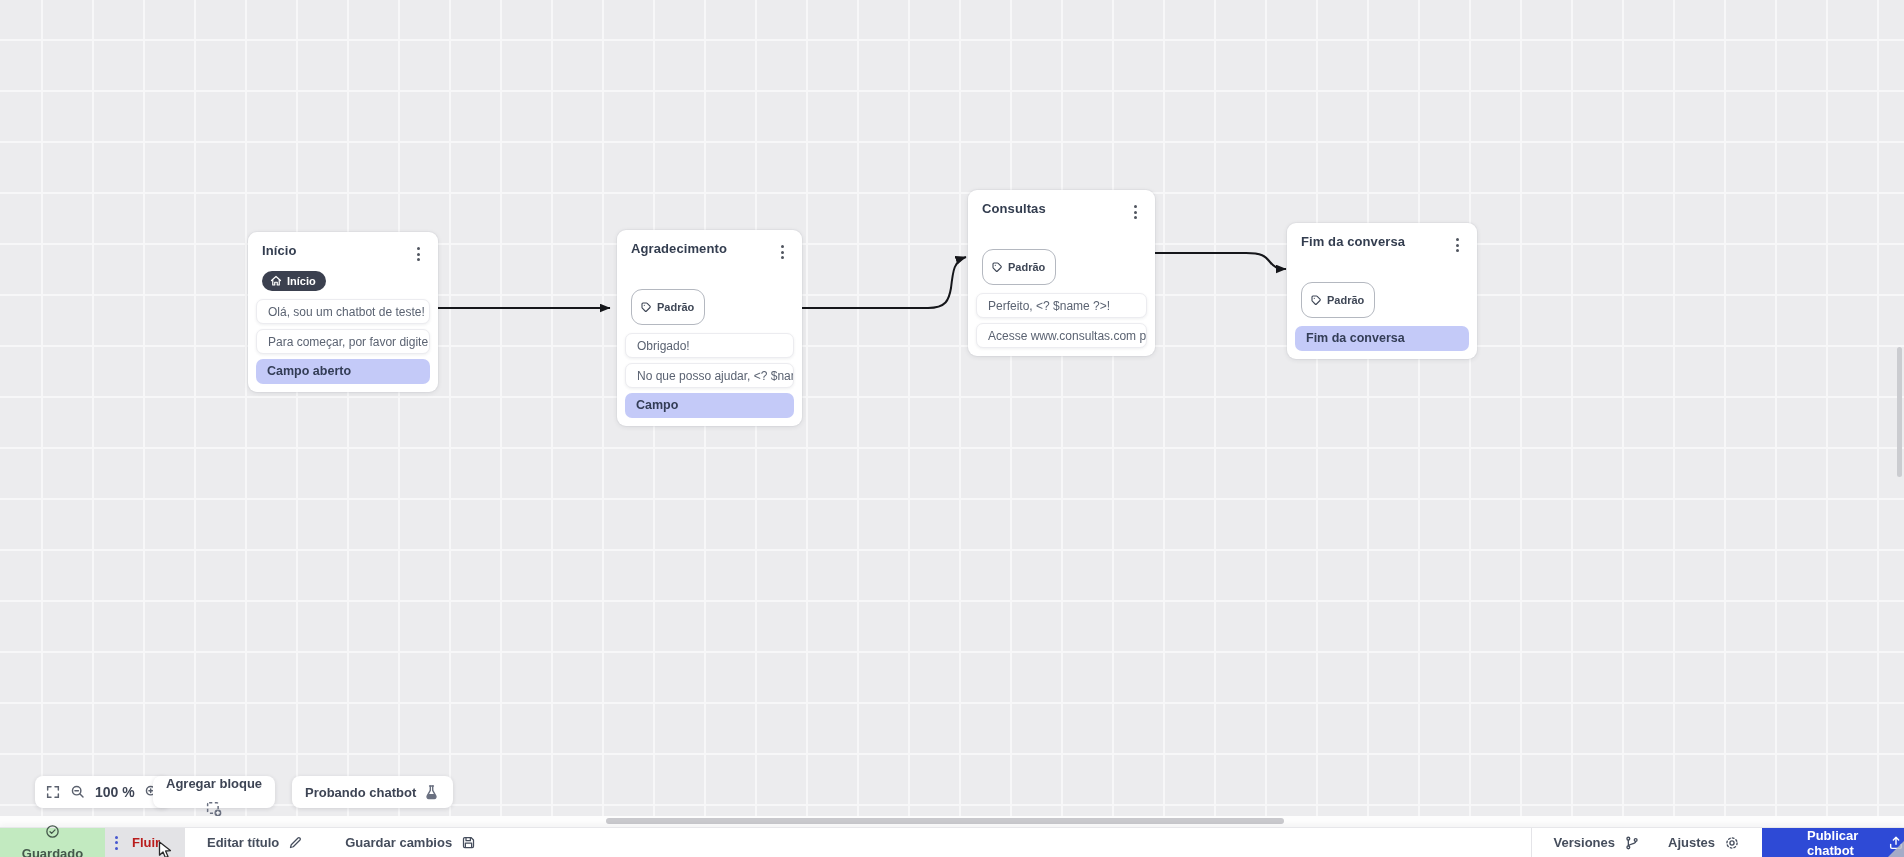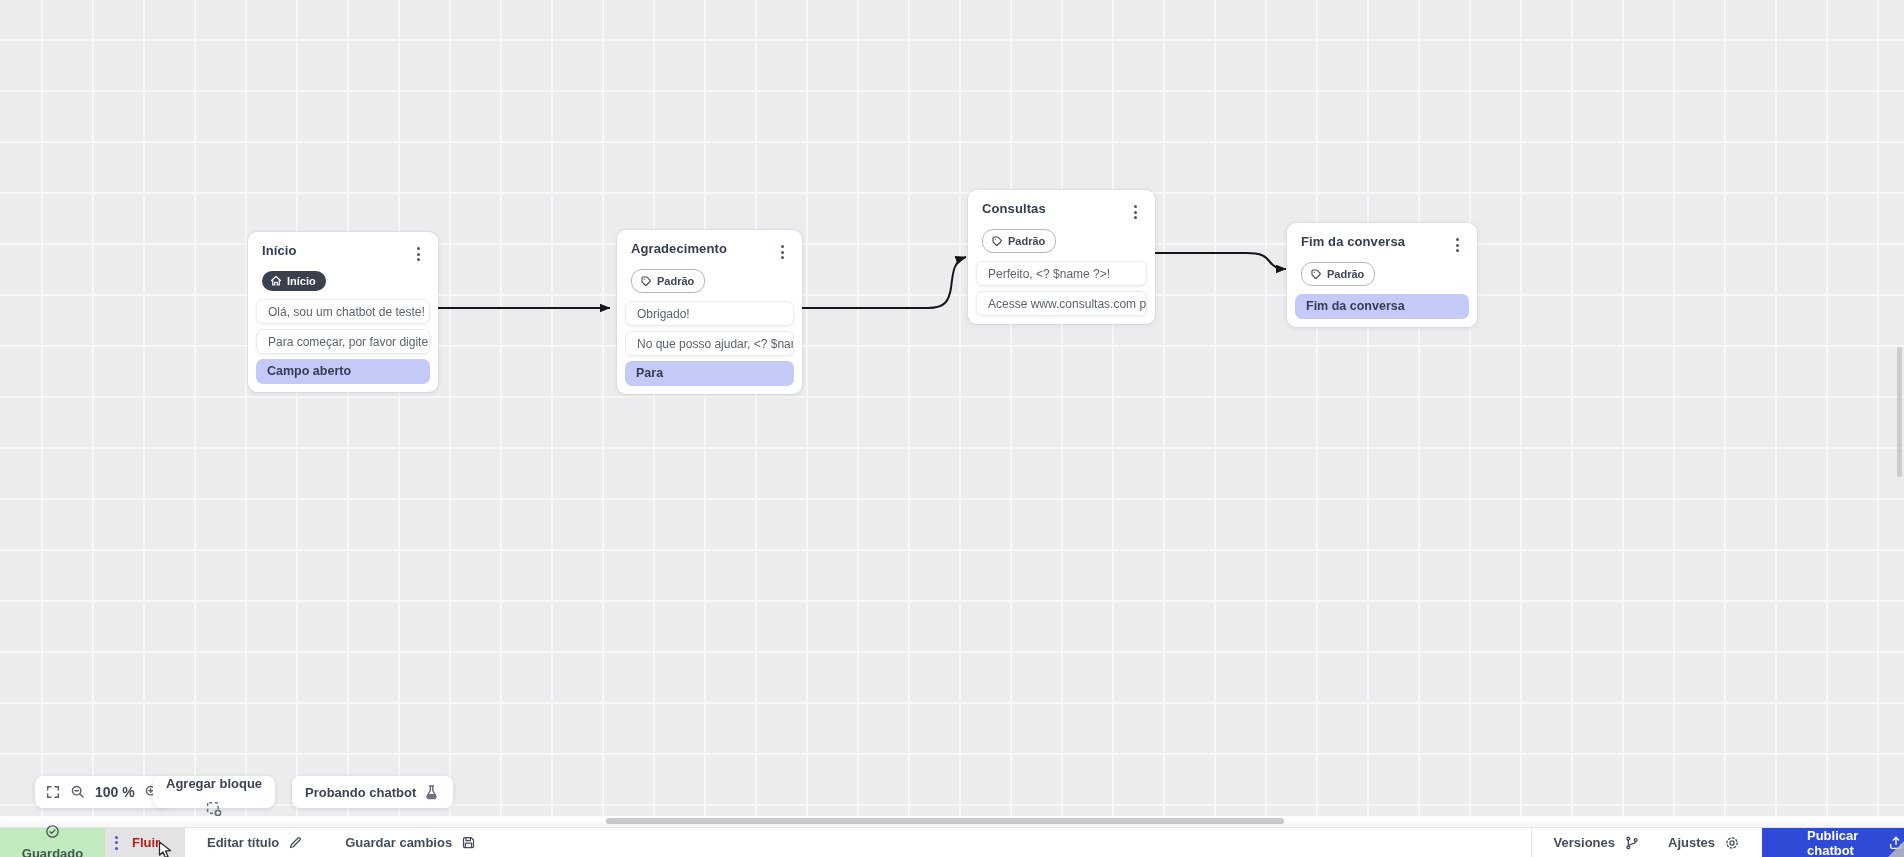--- a/index.html
+++ b/index.html
@@ -30,21 +30,21 @@
   .kebab { display:flex; flex-direction:column; gap:2.5px; padding:3px 6px; cursor:pointer; margin-top:1px; }
   .kebab i { width:3px; height:3px; border-radius:50%; background:#50555f; }
   .badge-row { margin:7px 0 8px 6px; display:flex; }
   .badge-dark {
     display:inline-flex; align-items:center; gap:5px; background:#3b404f; color:#fff;
     font-size:11px; font-weight:700; border-radius:11px; padding:3px 10px 3px 8px; height:20px;
   }
   .badge-outline {
     display:inline-flex; align-items:center; gap:5px; background:#fff; color:#3f4756;
     border:1px solid #b4b8c0; font-size:11px; font-weight:700; border-radius:11px;
-    padding:3px 10px 3px 8px; height:24px;
+    padding:3px 10px 3px 8px; height:36px;margin-top:20px;
   }
   .boxes { display:flex; flex-direction:column; gap:5px; }
   .msg-box {
     background:#fff; border:1px solid #ececf0; border-radius:7px;
     box-shadow:0 1px 3px rgba(40,45,60,.08);
     font-size:12px; color:#5b6372; padding:5px 11px; height:25px; line-height:14px;
     white-space:nowrap; overflow:hidden;
   }
   .action-box {
     background:#c4caf8; border-radius:7px; font-size:12.5px; font-weight:700; color:#333d56;
@@ -170,21 +170,21 @@
                 <path d="M20 13 L13 20 a2 2 0 0 1 -2.8 0 L4.6 14.4 A2 2 0 0 1 4 13 V6 a2 2 0 0 1 2 -2 h7 a2 2 0 0 1 1.4 .6 L20 10.2 a2 2 0 0 1 0 2.8 Z"></path>
                 <circle cx="8.6" cy="8.6" r="1.2" fill="#3f4756" stroke="none"></circle>
               </svg>
           </span>
           <span>Padrão</span>
         </span>
       </div>
       <div class="boxes">
         <div class="msg-box">Obrigado!</div>
         <div class="msg-box">No que posso ajudar, &lt;? $name ...</div>
-        <div class="action-box">Para</div>
+        <div class="action-box">Campo</div>
       </div>
     </div>
 
     <div class="node" id="node-consultas">
       <div class="node-head">
         <span class="node-title">Consultas</span>
         <span class="kebab">
             <i></i>
             <i></i>
             <i></i>

